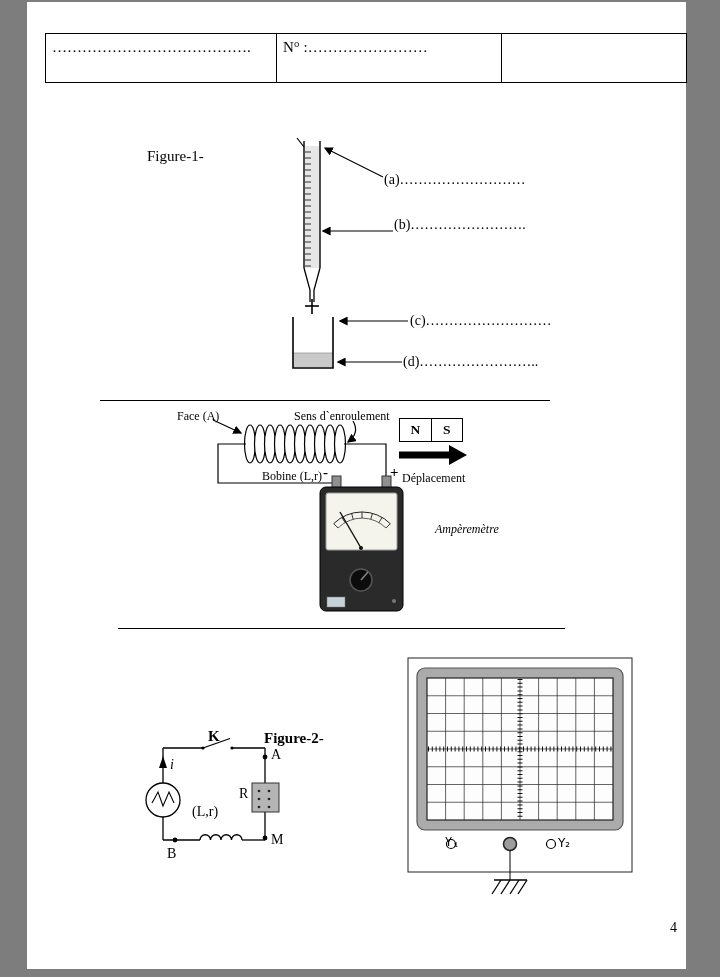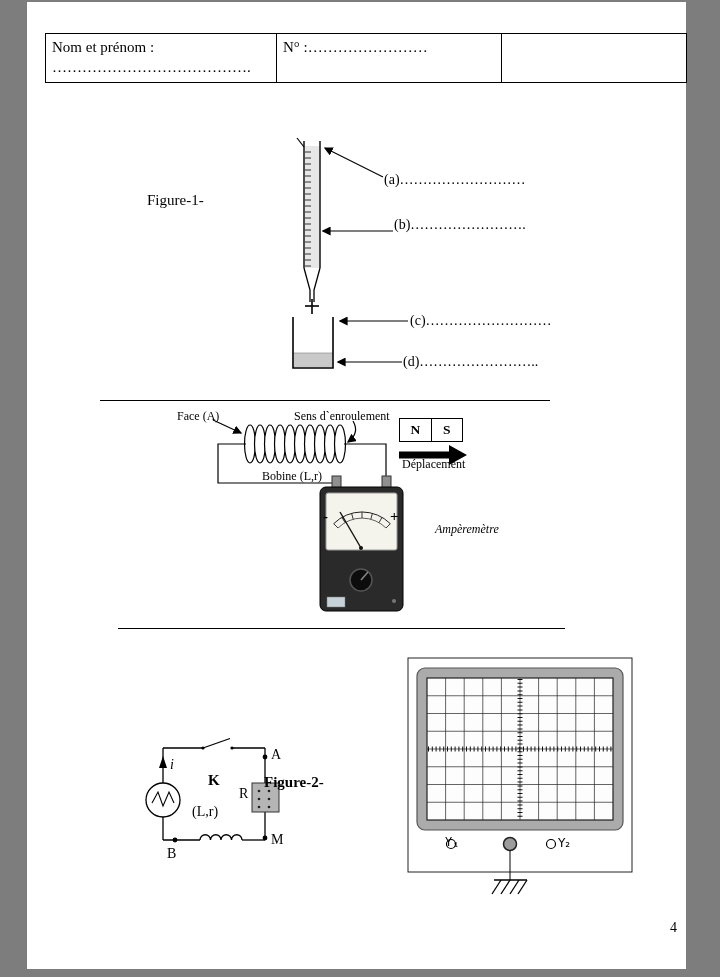--- a/index.html
+++ b/index.html
@@ -2,21 +2,21 @@
 <html><head>
 <meta charset="utf-8">
 <style>
   html,body{margin:0;padding:0;}
   body{background:#6f6f6f;}
   .wrap{position:relative;width:720px;height:977px;background:#7d7d7d;overflow:hidden;
         font-family:"Liberation Serif",serif;color:#000;}
   .page{position:absolute;left:27px;top:2px;width:659px;height:967px;background:#ffffff;}
   .art{position:absolute;left:0;top:0;z-index:1;}
   .lbl{position:absolute;z-index:2;font-size:14px;line-height:1.15;white-space:nowrap;}
-  .s15{font-size:15px;margin-top:44px;}
+  .s15{font-size:15px;}
   .s125{font-size:12px;}
   .s12{font-size:12px;}
   .bold{font-weight:bold;}
   .semib{font-weight:700;}
   .it{font-style:italic;}
   .sans{font-family:"DejaVu Sans","Liberation Sans",sans-serif;font-size:12px;}
   .title{position:absolute;left:47px;top:102px;width:640px;text-align:center;z-index:2;
          font-family:"Liberation Sans",sans-serif;font-weight:bold;font-size:17px;}
   .hdr{position:absolute;left:45px;top:33px;width:640px;height:48px;border:1.2px solid #000;
        display:flex;z-index:2;background:#fff;}
@@ -30,39 +30,38 @@
   .magnet .south{border-left:1.8px solid #000;}
 </style>
 </head>
 <body>
 
 <div class="wrap">
   <div class="page"></div>
 
   <div class="hdr">
     <div class="hc c1">
-      <div>Nom et prénom :</div>
       <div>………………………………….</div>
     </div>
     <div class="hc c2">
       <div>N° :……………………</div>
     </div>
   </div>
 
 
   <div class="lbl s15" style="left:147px;top:148px;">Figure-1-</div>
   <div class="lbl" style="left:384px;top:172px;">(a)………………………</div>
   <div class="lbl" style="left:394px;top:217px;">(b)…………………….</div>
   <div class="lbl" style="left:410px;top:313px;">(c)………………………</div>
   <div class="lbl" style="left:403px;top:354px;">(d)……………………..</div>
 
   <div class="lbl s125" style="left:177px;top:410px;">Face (A)</div>
   <div class="lbl s125" style="left:294px;top:410px;">Sens d`enroulement</div>
   <div class="lbl s12" style="left:262px;top:470px;">Bobine (L,r)</div>
-  <div class="lbl s125" style="left:402px;top:458px;">Déplacement</div>
+  <div class="lbl s125" style="left:402px;top:472px;">Déplacement</div>
   <div class="lbl s125" style="left:435px;top:523px;font-style:italic;">Ampèremètre</div>
   <div class="lbl bold s15" style="left:323px;top:464px;">-</div>
   <div class="lbl bold s15" style="left:390px;top:464px;">+</div>
 
   <div class="magnet">
     <div>N</div>
     <div class="south">S</div>
   </div>
 
   <div class="lbl s15 semib" style="left:264px;top:730px;">Figure-2-</div>

